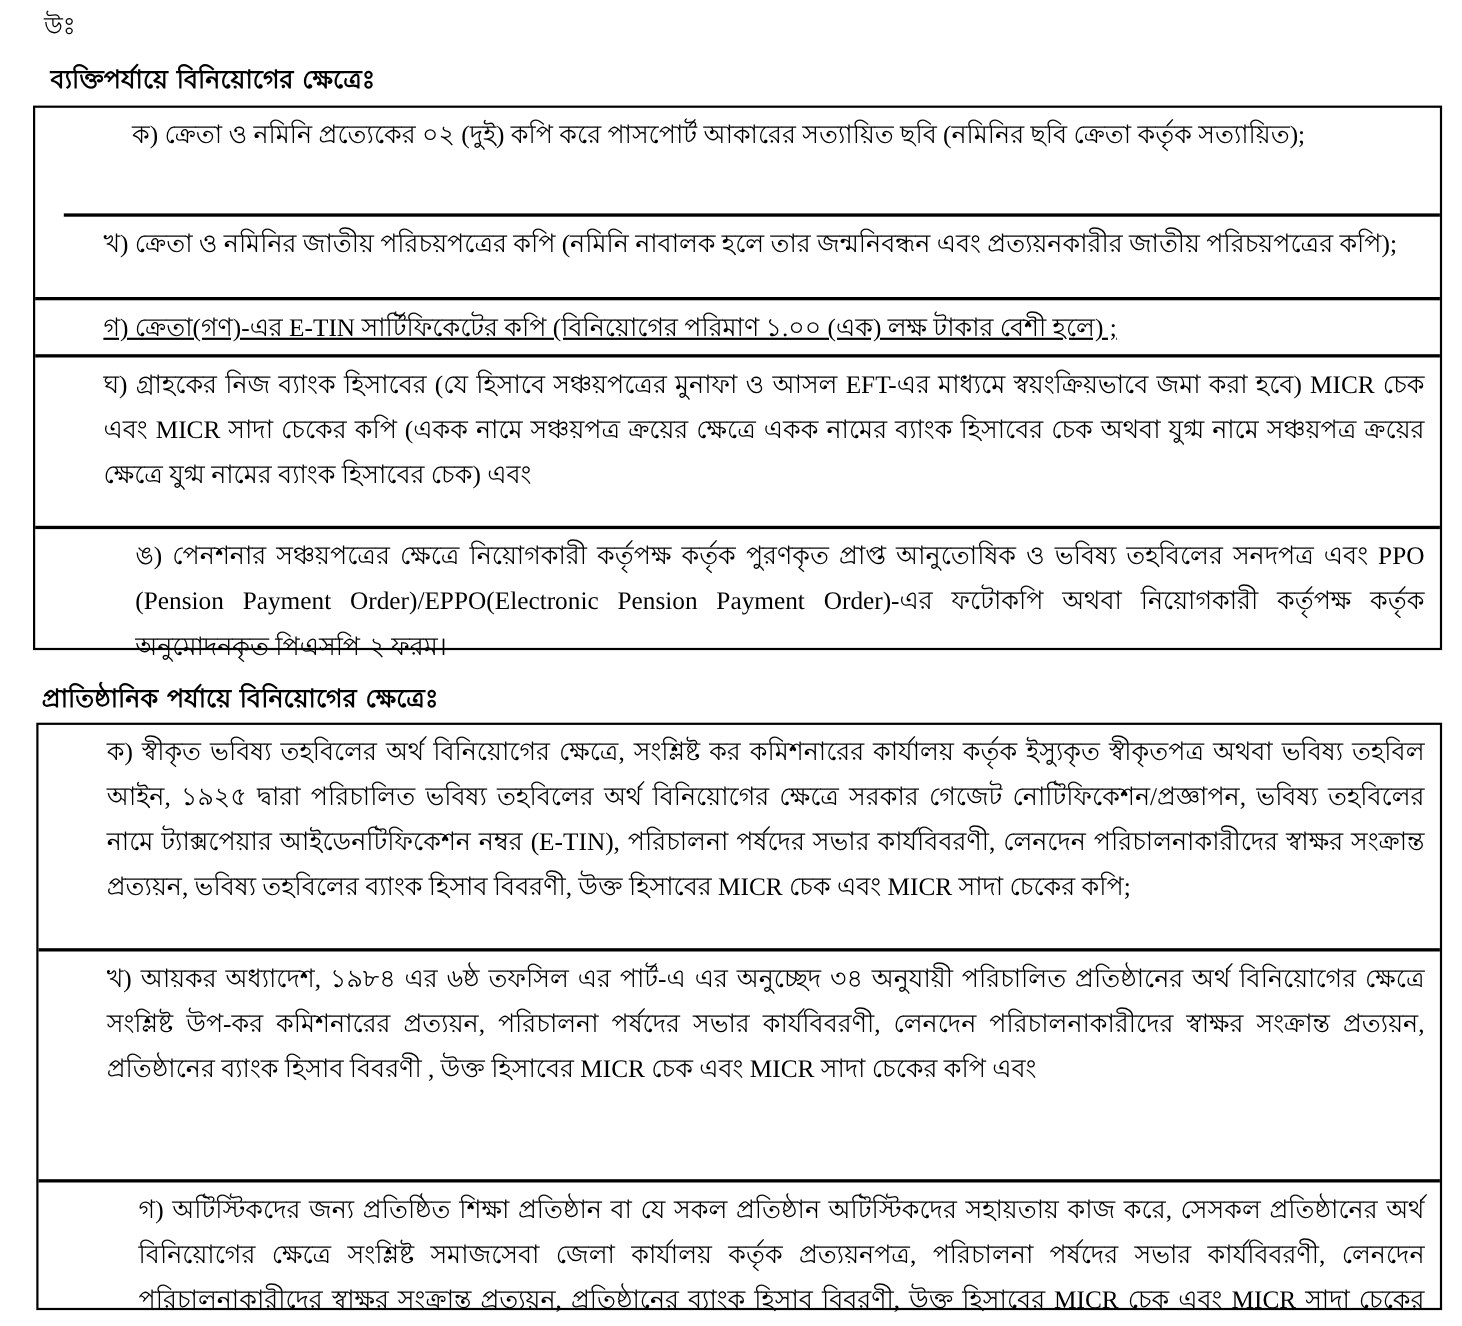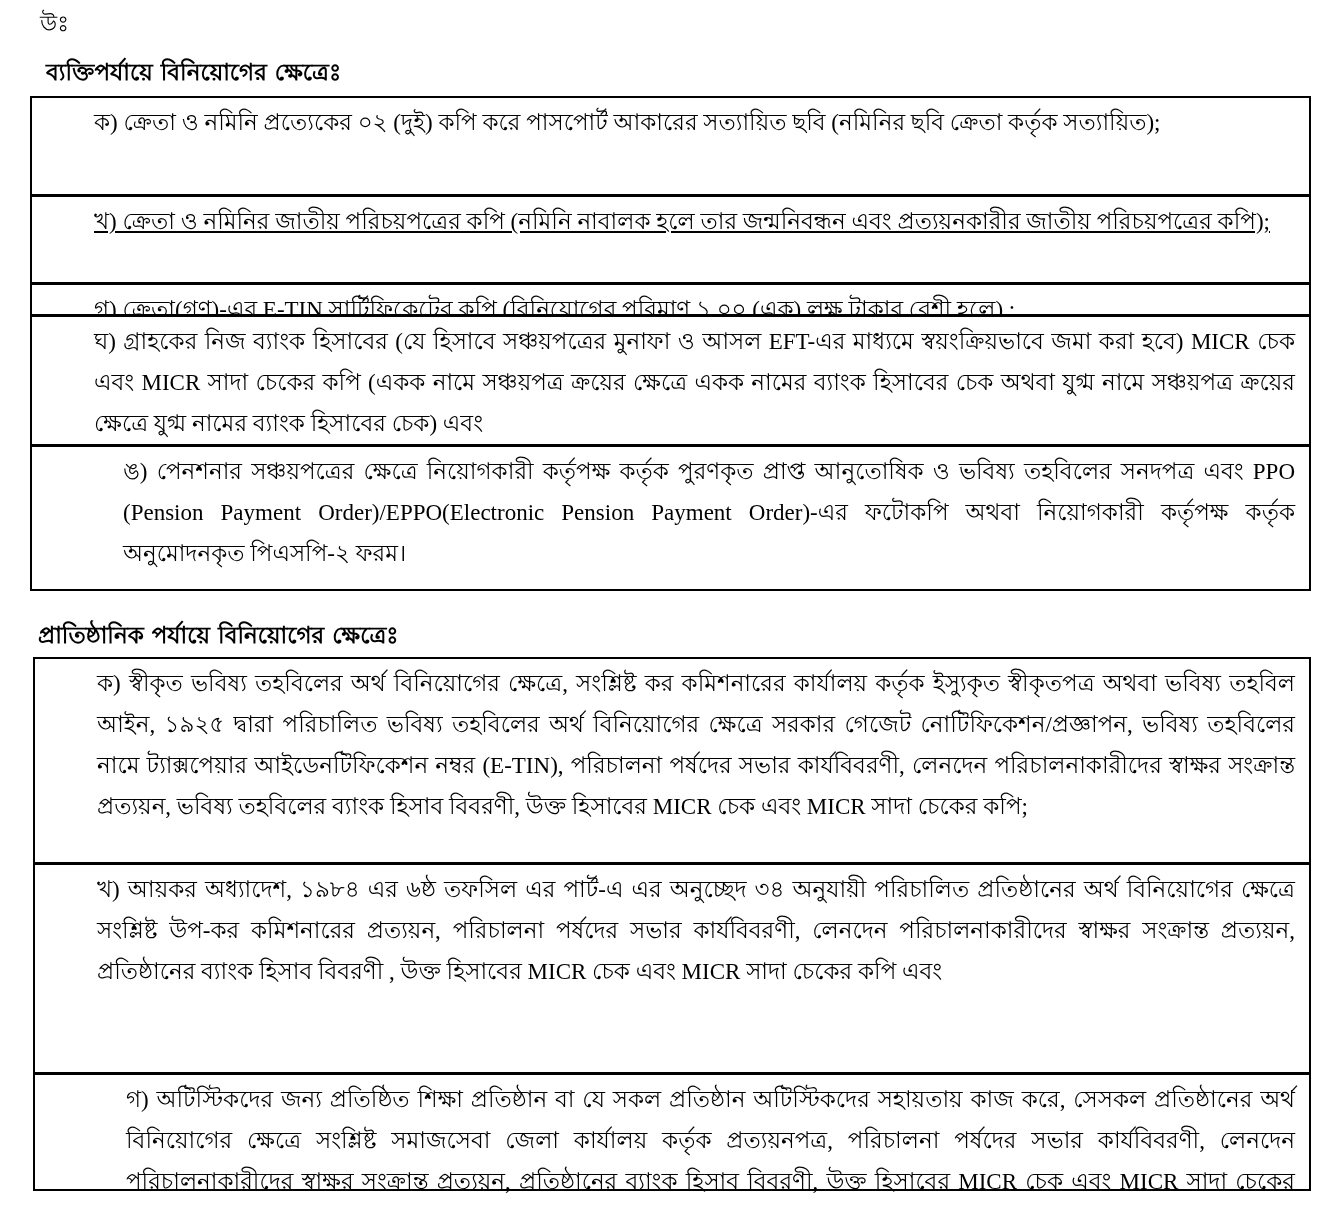--- a/index.html
+++ b/index.html
@@ -26,24 +26,24 @@
   .row:last-child { border-bottom: none; margin-left: 29px; }
 </style>
 </head>
 <body>
 
 <div class="label-top">উঃ</div>
 
 <div class="section-heading" style="left:46px; top:54px;">ব্যক্তিপর্যায়ে বিনিয়োগের ক্ষেত্রেঃ</div>
 
 <div class="box" style="left:30px; top:96px; width:1281px; height:495px;">
-  <div class="row" style="height:99px;">ক) ক্রেতা ও নমিনি প্রত্যেকের ০২ (দুই) কপি করে পাসপোর্ট আকারের সত্যায়িত ছবি (নমিনির ছবি ক্রেতা কর্তৃক সত্যায়িত);</div>
-  <div class="row" style="height:88px;text-decoration:underline;">খ) ক্রেতা ও নমিনির জাতীয় পরিচয়পত্রের কপি (নমিনি নাবালক হলে তার জন্মনিবন্ধন এবং প্রত্যয়নকারীর জাতীয় পরিচয়পত্রের কপি);</div>
-  <div class="row" style="height:32px;text-decoration:underline;">গ) ক্রেতা(গণ)-এর E-TIN সার্টিফিকেটের কপি (বিনিয়োগের পরিমাণ ১.০০ (এক) লক্ষ টাকার বেশী হলে) ;</div>
-  <div class="row" style="height:130px;">ঘ) গ্রাহকের নিজ ব্যাংক হিসাবের (যে হিসাবে সঞ্চয়পত্রের মুনাফা ও আসল EFT-এর মাধ্যমে স্বয়ংক্রিয়ভাবে জমা করা হবে) MICR চেক এবং MICR সাদা চেকের কপি (একক নামে সঞ্চয়পত্র ক্রয়ের ক্ষেত্রে একক নামের ব্যাংক হিসাবের চেক অথবা যুগ্ম নামে সঞ্চয়পত্র ক্রয়ের ক্ষেত্রে যুগ্ম নামের ব্যাংক হিসাবের চেক) এবং</div>
+  <div class="row" style="height:99px;margin-left:26px;">ক) ক্রেতা ও নমিনি প্রত্যেকের ০২ (দুই) কপি করে পাসপোর্ট আকারের সত্যায়িত ছবি (নমিনির ছবি ক্রেতা কর্তৃক সত্যায়িত);</div>
+  <div class="row" style="height:76px;">খ) ক্রেতা ও নমিনির জাতীয় পরিচয়পত্রের কপি (নমিনি নাবালক হলে তার জন্মনিবন্ধন এবং প্রত্যয়নকারীর জাতীয় পরিচয়পত্রের কপি);</div>
+  <div class="row" style="height:52px;text-decoration:underline;">গ) ক্রেতা(গণ)-এর E-TIN সার্টিফিকেটের কপি (বিনিয়োগের পরিমাণ ১.০০ (এক) লক্ষ টাকার বেশী হলে) ;</div>
+  <div class="row" style="height:156px;">ঘ) গ্রাহকের নিজ ব্যাংক হিসাবের (যে হিসাবে সঞ্চয়পত্রের মুনাফা ও আসল EFT-এর মাধ্যমে স্বয়ংক্রিয়ভাবে জমা করা হবে) MICR চেক এবং MICR সাদা চেকের কপি (একক নামে সঞ্চয়পত্র ক্রয়ের ক্ষেত্রে একক নামের ব্যাংক হিসাবের চেক অথবা যুগ্ম নামে সঞ্চয়পত্র ক্রয়ের ক্ষেত্রে যুগ্ম নামের ব্যাংক হিসাবের চেক) এবং</div>
   <div class="row" style="height:126px;">ঙ) পেনশনার সঞ্চয়পত্রের ক্ষেত্রে নিয়োগকারী কর্তৃপক্ষ কর্তৃক পুরণকৃত প্রাপ্ত আনুতোষিক ও ভবিষ্য তহবিলের সনদপত্র এবং PPO (Pension Payment Order)/EPPO(Electronic Pension Payment Order)-এর ফটোকপি অথবা নিয়োগকারী কর্তৃপক্ষ কর্তৃক অনুমোদনকৃত পিএসপি-২ ফরম।</div>
 </div>
 
 <div class="section-heading" style="left:38px; top:617px;">প্রাতিষ্ঠানিক পর্যায়ে বিনিয়োগের ক্ষেত্রেঃ</div>
 
 <div class="box" style="left:33px; top:657px; width:1278px; height:534px;font-family:Liberation Serif, serif;">
   <div class="row" style="height:206px;">ক) স্বীকৃত ভবিষ্য তহবিলের অর্থ বিনিয়োগের ক্ষেত্রে, সংশ্লিষ্ট কর কমিশনারের কার্যালয় কর্তৃক ইস্যুকৃত স্বীকৃতপত্র অথবা ভবিষ্য তহবিল আইন, ১৯২৫ দ্বারা পরিচালিত ভবিষ্য তহবিলের অর্থ বিনিয়োগের ক্ষেত্রে সরকার গেজেট নোটিফিকেশন/প্রজ্ঞাপন, ভবিষ্য তহবিলের নামে ট্যাক্সপেয়ার আইডেনটিফিকেশন নম্বর (E-TIN), পরিচালনা পর্ষদের সভার কার্যবিবরণী, লেনদেন পরিচালনাকারীদের স্বাক্ষর সংক্রান্ত প্রত্যয়ন, ভবিষ্য তহবিলের ব্যাংক হিসাব বিবরণী, উক্ত হিসাবের MICR চেক এবং MICR সাদা চেকের কপি;</div>
   <div class="row" style="height:210px;">খ) আয়কর অধ্যাদেশ, ১৯৮৪ এর ৬ষ্ঠ তফসিল এর পার্ট-এ এর অনুচ্ছেদ ৩৪ অনুযায়ী পরিচালিত প্রতিষ্ঠানের অর্থ বিনিয়োগের ক্ষেত্রে সংশ্লিষ্ট উপ-কর কমিশনারের প্রত্যয়ন, পরিচালনা পর্ষদের সভার কার্যবিবরণী, লেনদেন পরিচালনাকারীদের স্বাক্ষর সংক্রান্ত প্রত্যয়ন, প্রতিষ্ঠানের ব্যাংক হিসাব বিবরণী , উক্ত হিসাবের MICR চেক এবং MICR সাদা চেকের কপি এবং</div>
   <div class="row" style="height:160px;">গ) অটিস্টিকদের জন্য প্রতিষ্ঠিত শিক্ষা প্রতিষ্ঠান বা যে সকল প্রতিষ্ঠান অটিস্টিকদের সহায়তায় কাজ করে, সেসকল প্রতিষ্ঠানের অর্থ বিনিয়োগের ক্ষেত্রে সংশ্লিষ্ট সমাজসেবা জেলা কার্যালয় কর্তৃক প্রত্যয়নপত্র, পরিচালনা পর্ষদের সভার কার্যবিবরণী, লেনদেন পরিচালনাকারীদের স্বাক্ষর সংক্রান্ত প্রত্যয়ন, প্রতিষ্ঠানের ব্যাংক হিসাব বিবরণী, উক্ত হিসাবের MICR চেক এবং MICR সাদা চেকের কপি।</div>
 </div>

